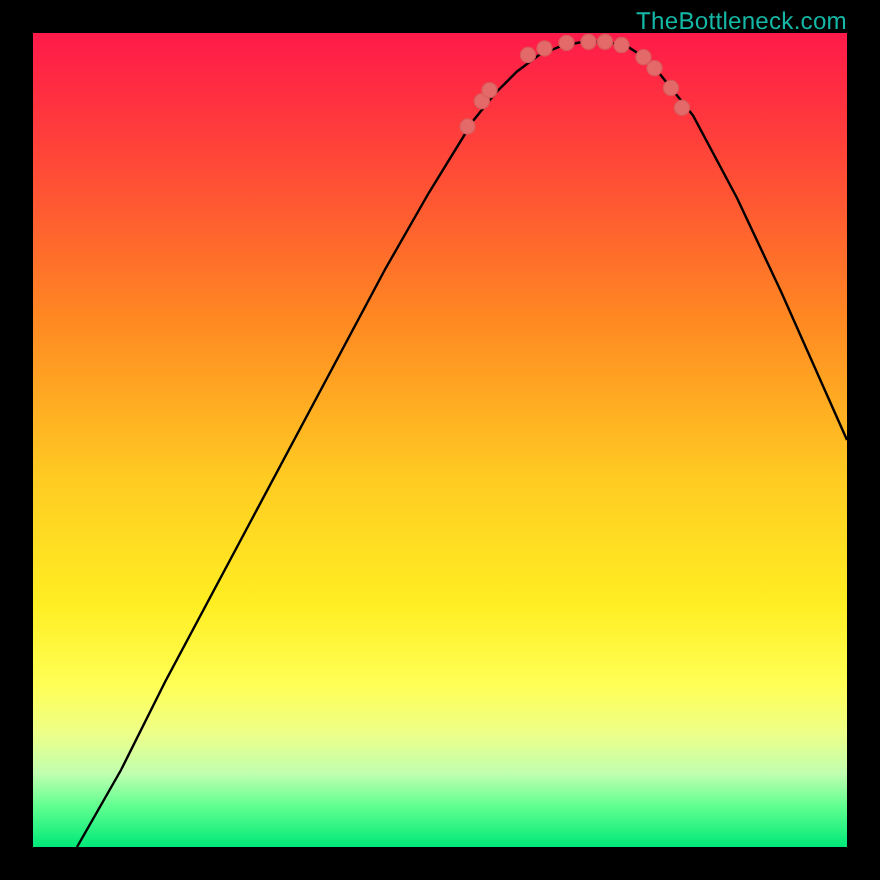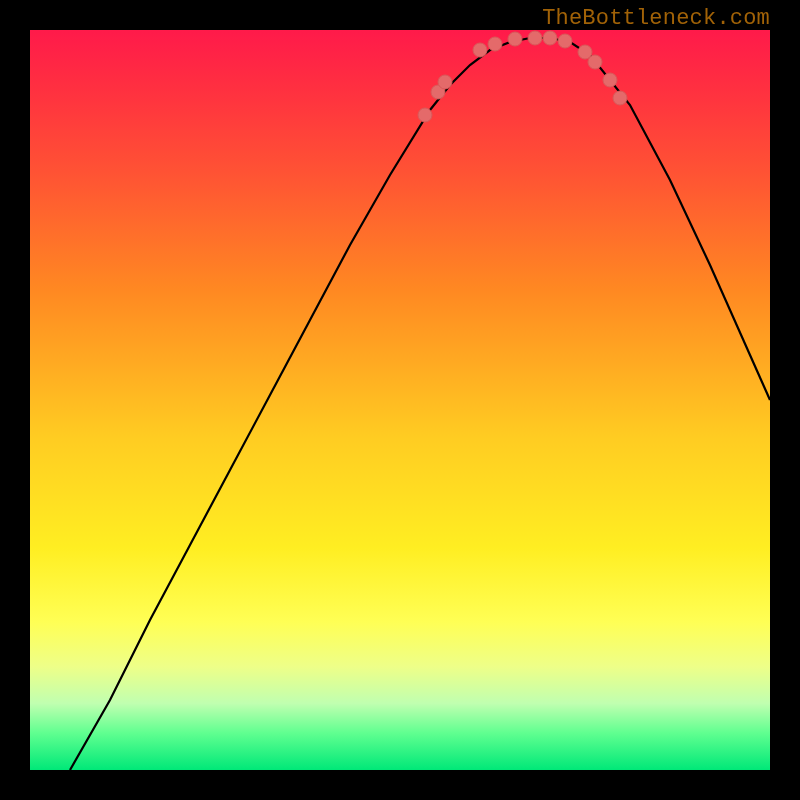--- a/index.html
+++ b/index.html
@@ -33,24 +33,24 @@
       #eeff88 86%,
       #c0ffb0 91%,
       #60ff90 95%,
       #00e878 100%
     );
   }
   .watermark {
     position: absolute;
     top: 6px;
     right: 30px;
-    font-family: Liberation Mono, monospace;
+    font-family: Liberation Sans, sans-serif;
     font-size: 22px;
     font-weight: 500;
-    color: #a16207;
+    color: #14b8a6;
     letter-spacing: 0.2px;
   }
   svg.curve {
     position: absolute;
     left: 0;
     top: 0;
     width: 740px;
     height: 740px;
   }
 </style>

